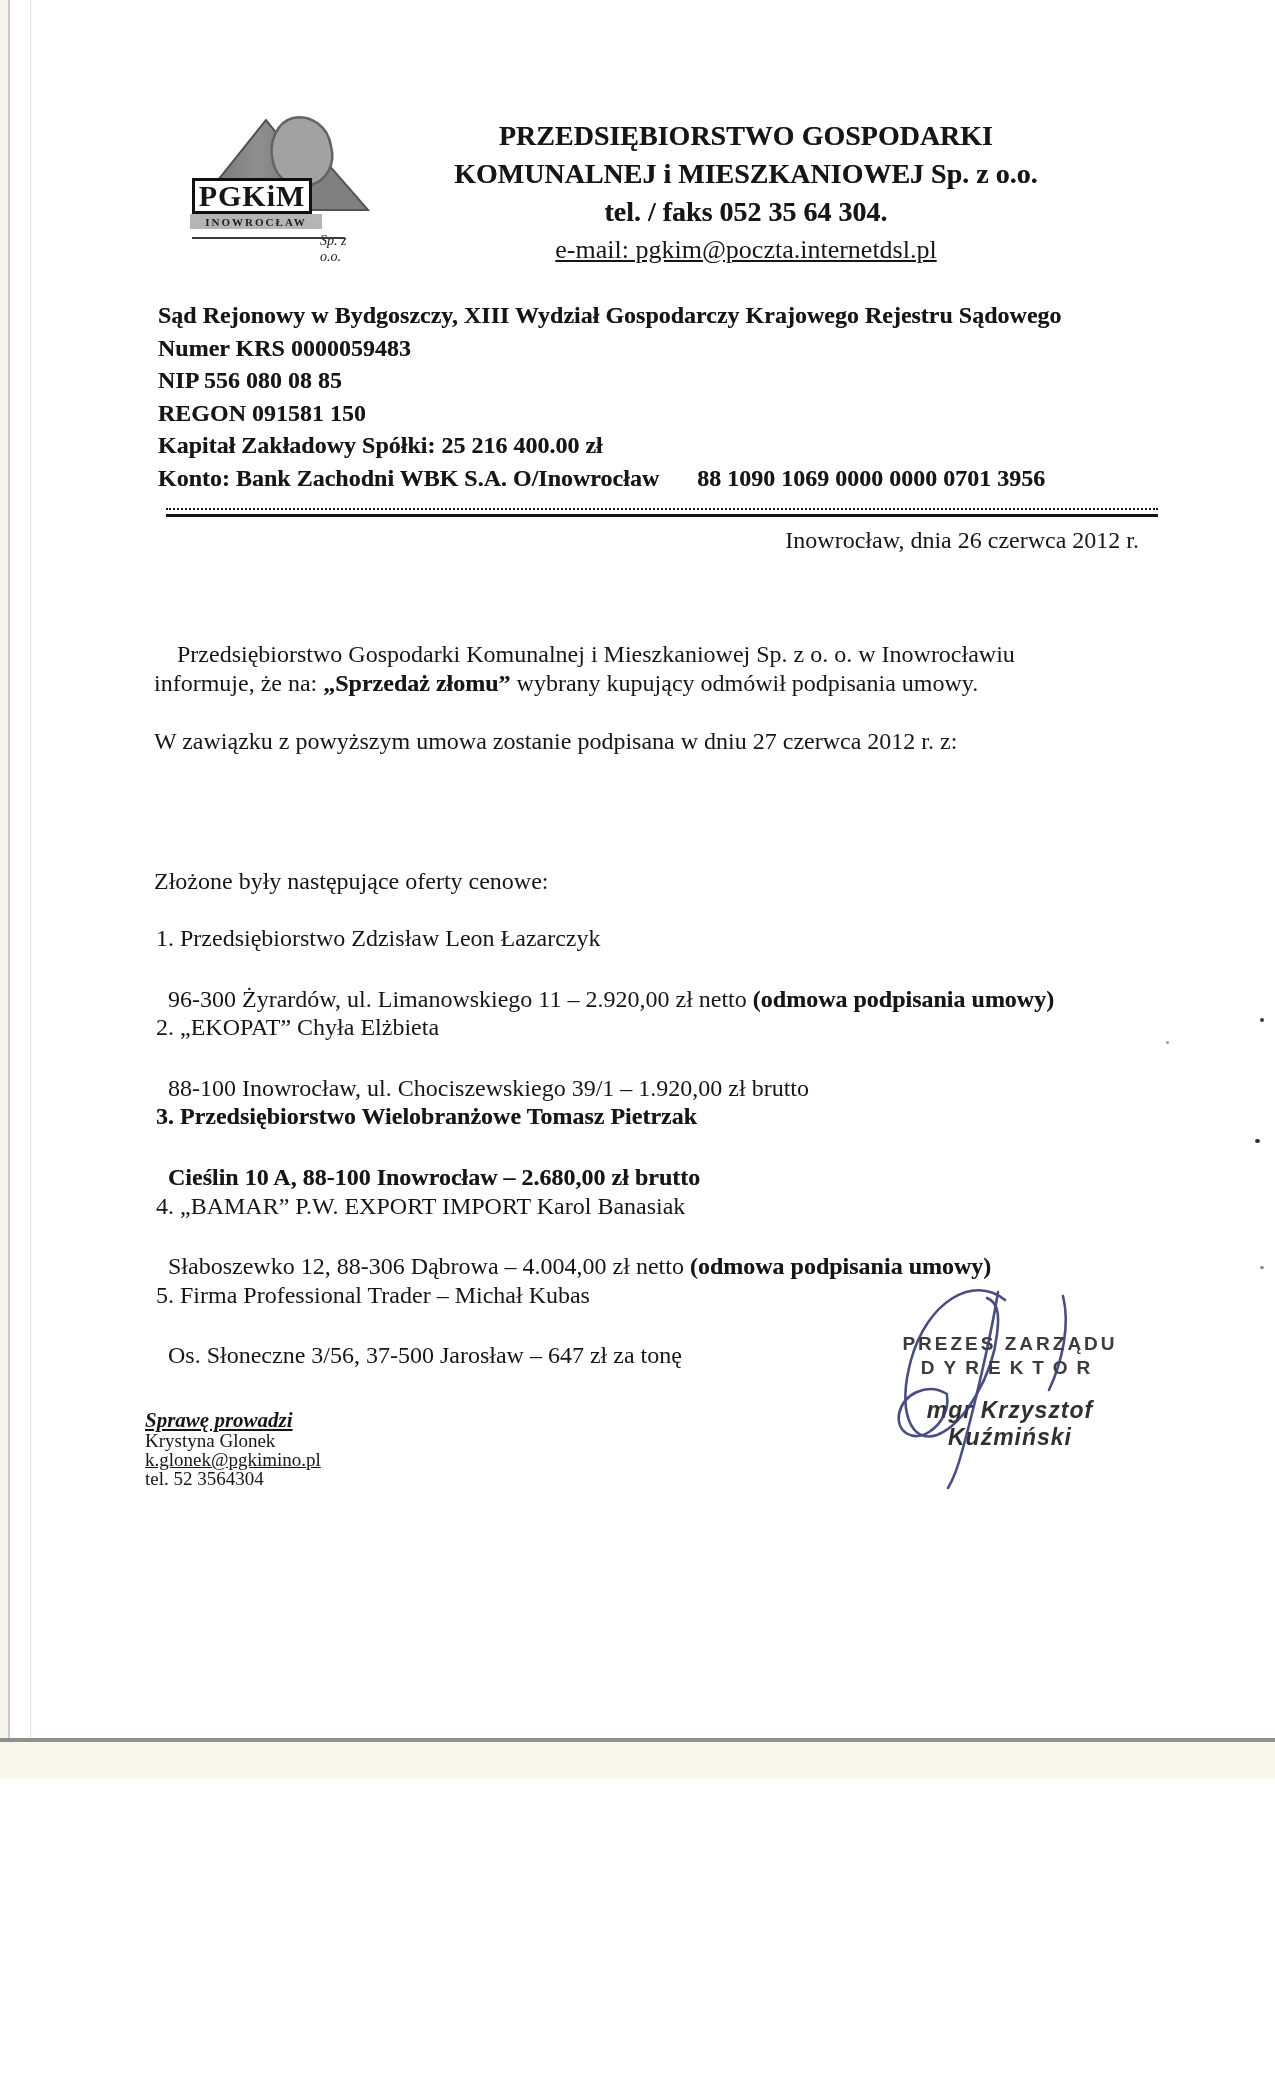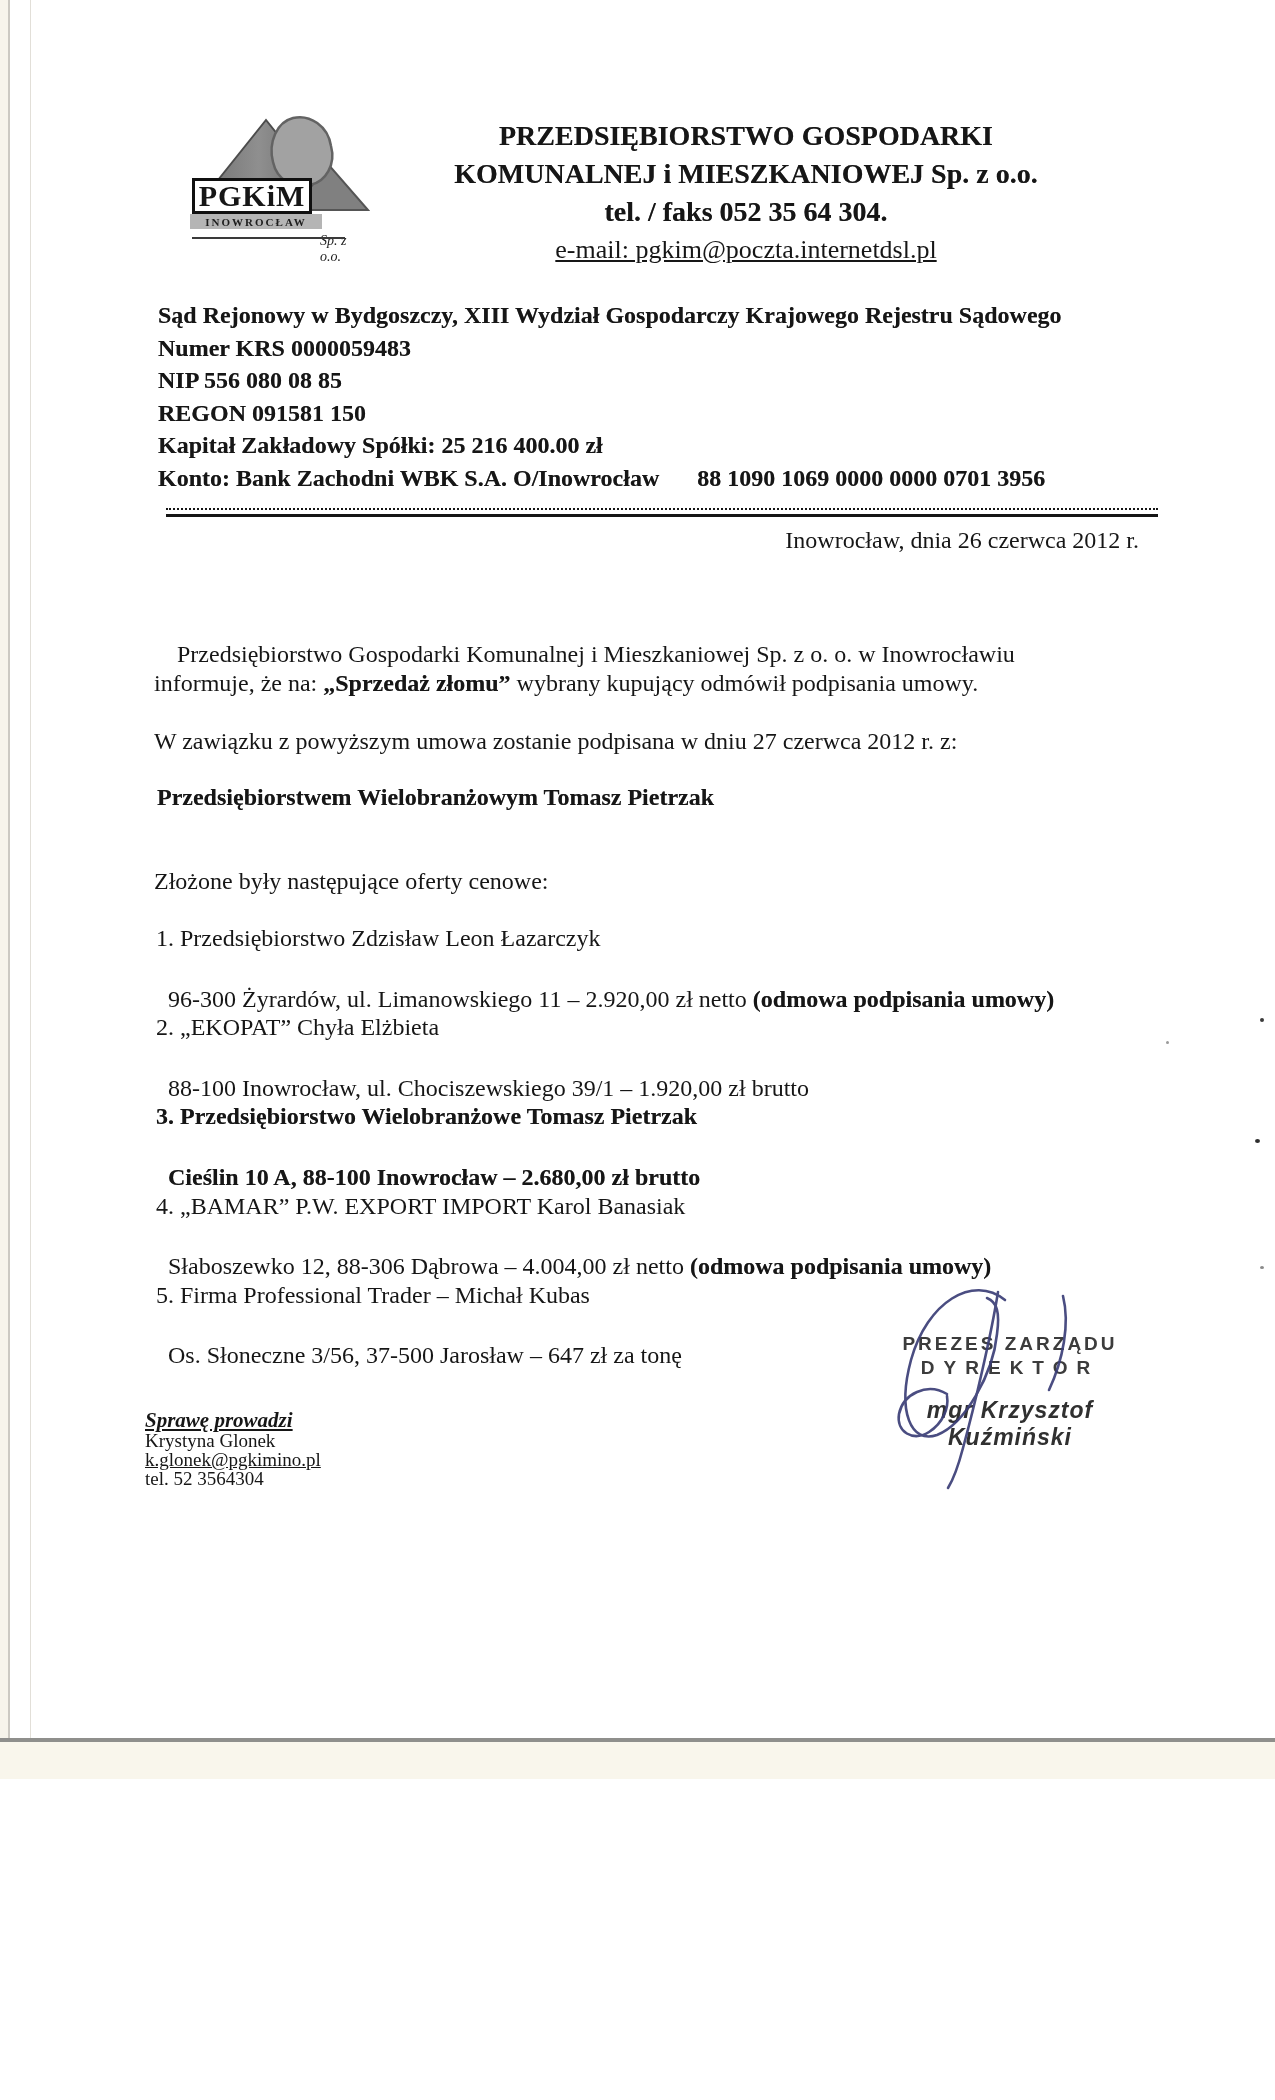--- a/index.html
+++ b/index.html
@@ -129,21 +129,20 @@
   <div class="date-line">Inowrocław, dnia 26 czerwca 2012 r.</div>
 
   <div class="p1 body-text">
     <div class="indent">Przedsiębiorstwo Gospodarki Komunalnej i Mieszkaniowej Sp. z o. o. w Inowrocławiu</div>
     <div><span>informuje, że na: </span><span class="b">„Sprzedaż złomu”</span><span> wybrany kupujący odmówił podpisania umowy.</span></div>
   </div>
 
   <div class="p2 body-text">W zawiązku z powyższym umowa zostanie podpisana w dniu 27 czerwca 2012 r. z:</div>
 
   <div class="contractor">
-    <div>Przedsiębiorstwem Wielobranżowym Tomasz Pietrzak</div>
   </div>
 
   <div class="offers-intro body-text">Złożone były następujące oferty cenowe:</div>
 
   <div class="offers-list">
       <div>
         <div class="offer-line1">1. Przedsiębiorstwo Zdzisław Leon Łazarczyk</div>
         <div class="offer-line2"><span>96-300 Żyrardów, ul. Limanowskiego 11 – 2.920,00 zł netto </span><span class="b">(odmowa podpisania umowy)</span></div>
       </div>
       <div>

